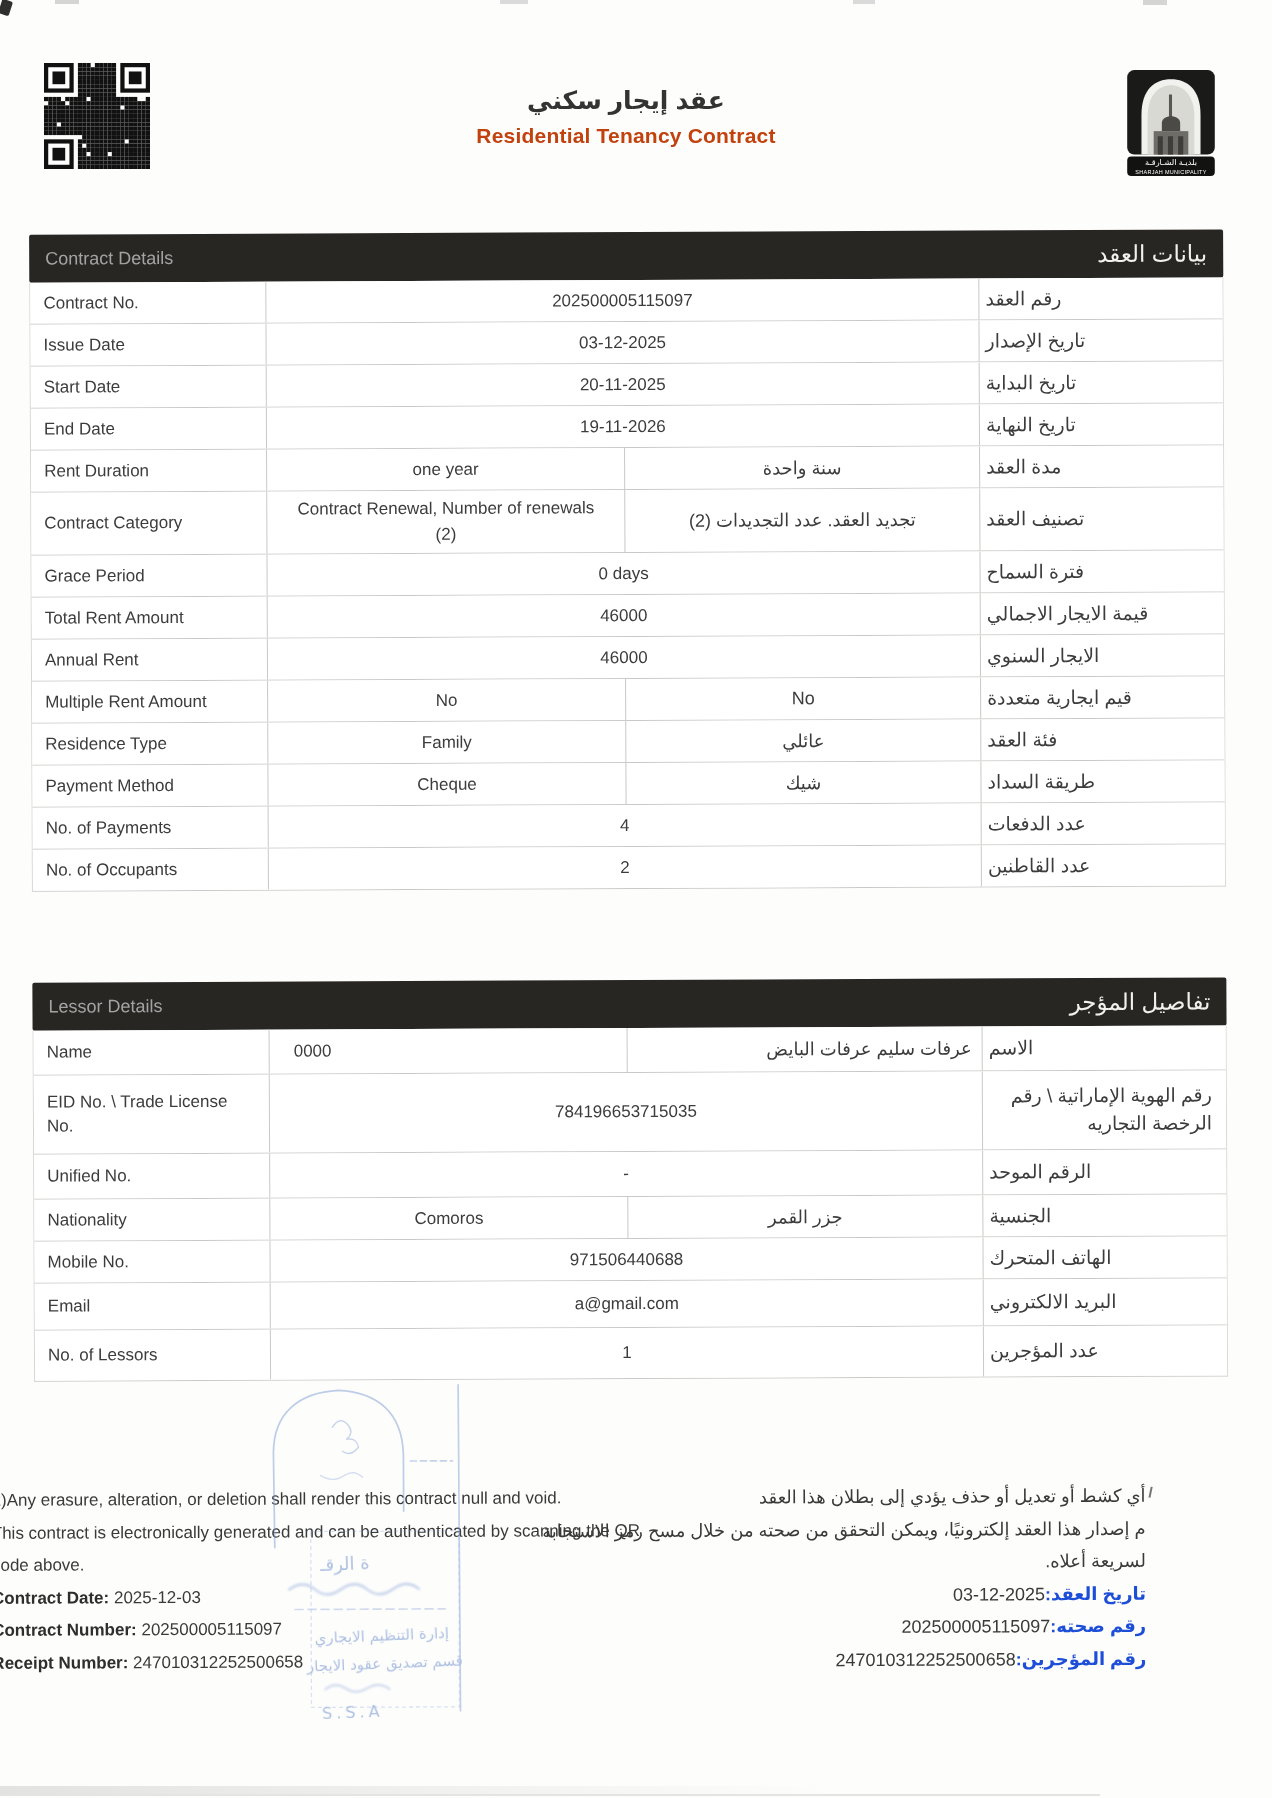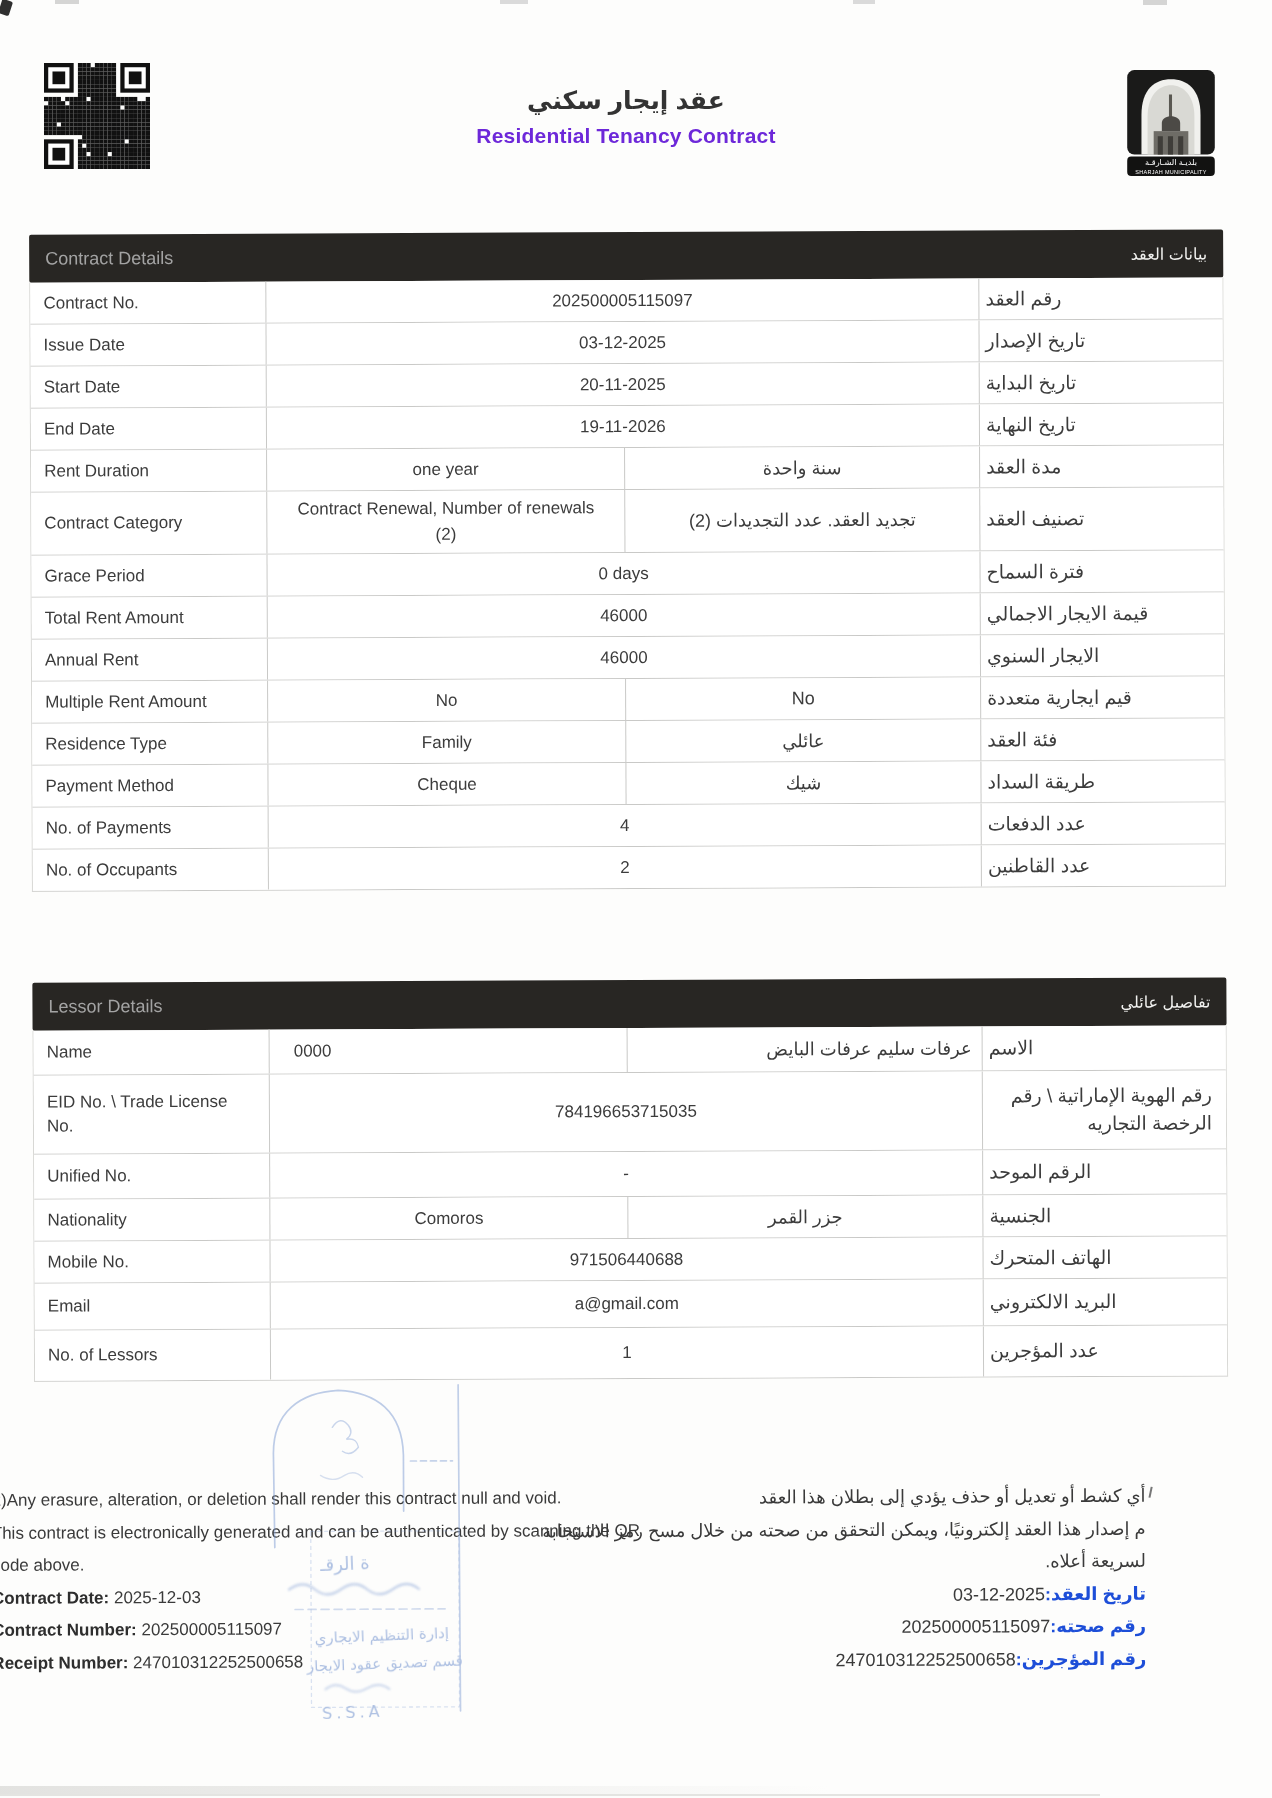--- a/index.html
+++ b/index.html
@@ -8,35 +8,35 @@
     width:1272px;height:1798px;
     background:#fdfdfc;
     overflow:hidden;
     font-family:"Liberation Sans","DejaVu Sans",sans-serif;
     color:#3c3c3c;
     margin:0 auto;
   }
   
   .titles{position:absolute;left:0;top:86px;width:1252px;text-align:center;}
   .title-ar{font-size:25px;font-weight:bold;direction:rtl;color:#333;}
-  .title-en{font-size:21px;font-weight:bold;margin-top:9px;color:#6d28d9;letter-spacing:.2px;}
+  .title-en{font-size:21px;font-weight:bold;margin-top:9px;color:#c2410c;letter-spacing:.2px;}
   #qr-box{position:absolute;left:44px;top:60px;width:106px;height:112px;}
   #logo-box{position:absolute;left:1124px;top:68px;width:94px;height:110px;}
 
   
   #tilt{position:absolute;left:0;top:0;width:1272px;height:1798px;
         transform:rotate(-0.25deg);transform-origin:640px 900px;}
 
   .section{position:absolute;left:32px;width:1194px;}
   #contract-section{top:232px;}
   #lessor-section{top:980px;}
   .sec-bar{height:48px;background:#282623;display:flex;justify-content:space-between;
            align-items:center;padding:0 16px;box-sizing:border-box;border-radius:2px;}
   .sec-bar .sec-en{color:#a3a3a3;font-size:18px;}
-  .sec-bar .sec-ar{color:#f1f1ef;font-size:16px;direction:rtl;}
+  .sec-bar .sec-ar{color:#f1f1ef;font-size:23px;direction:rtl;}
   .t-body{border-left:1px solid #d6d6d3;border-right:1px solid #d9d9d6;border-bottom:1px solid #c9c9c7;}
   .t-row{display:flex;align-items:stretch;min-height:41px;border-bottom:1px solid #c9c9c7;background:#fff;}
   .t-row:last-child{border-bottom:none;}
   .cell{font-size:17px;color:#3c3c3c;display:flex;align-items:center;box-sizing:border-box;}
   .c-label-en{width:235px;padding:5px 26px 5px 13px;line-height:24px;}
   .c-value{flex:1;justify-content:center;text-align:center;border-left:1px solid #c9c9c7;padding:5px 8px;}
   .c-value-en{width:358px;justify-content:center;text-align:center;border-left:1px solid #c9c9c7;
               padding:5px 30px;line-height:26px;}
   .c-value-ar{flex:1;justify-content:center;text-align:center;border-left:1px solid #c9c9c7;
               padding:5px 10px;font-size:18px;}
@@ -620,21 +620,21 @@
             <div class="cell c-label-en">No. of Occupants</div>
             <div class="cell c-value">2</div>
             <div class="cell c-label-ar" dir="rtl">عدد القاطنين</div>
           </div>
         </div>
     </div>
 
     <div class="section" id="lessor-section">
       <div class="sec-bar">
         <span class="sec-en">Lessor Details</span>
-        <span class="sec-ar">تفاصيل عائلي</span>
+        <span class="sec-ar">تفاصيل المؤجر</span>
       </div>
       <div class="t-body" id="lessor-rows">
           <div class="t-row" style="min-height: 44px;">
             <div class="cell c-label-en">Name</div>
             <div class="cell c-value-en" style="justify-content: flex-start; padding-left: 24px;">0000</div>
             <div class="cell c-value-ar" dir="rtl" style="justify-content: flex-start; padding-right: 10px;">عرفات سليم عرفات البايض</div>
             <div class="cell c-label-ar" dir="rtl">الاسم</div>
           </div>
           <div class="t-row" style="min-height: 78px;">
             <div class="cell c-label-en">EID No. \ Trade License No.</div>

